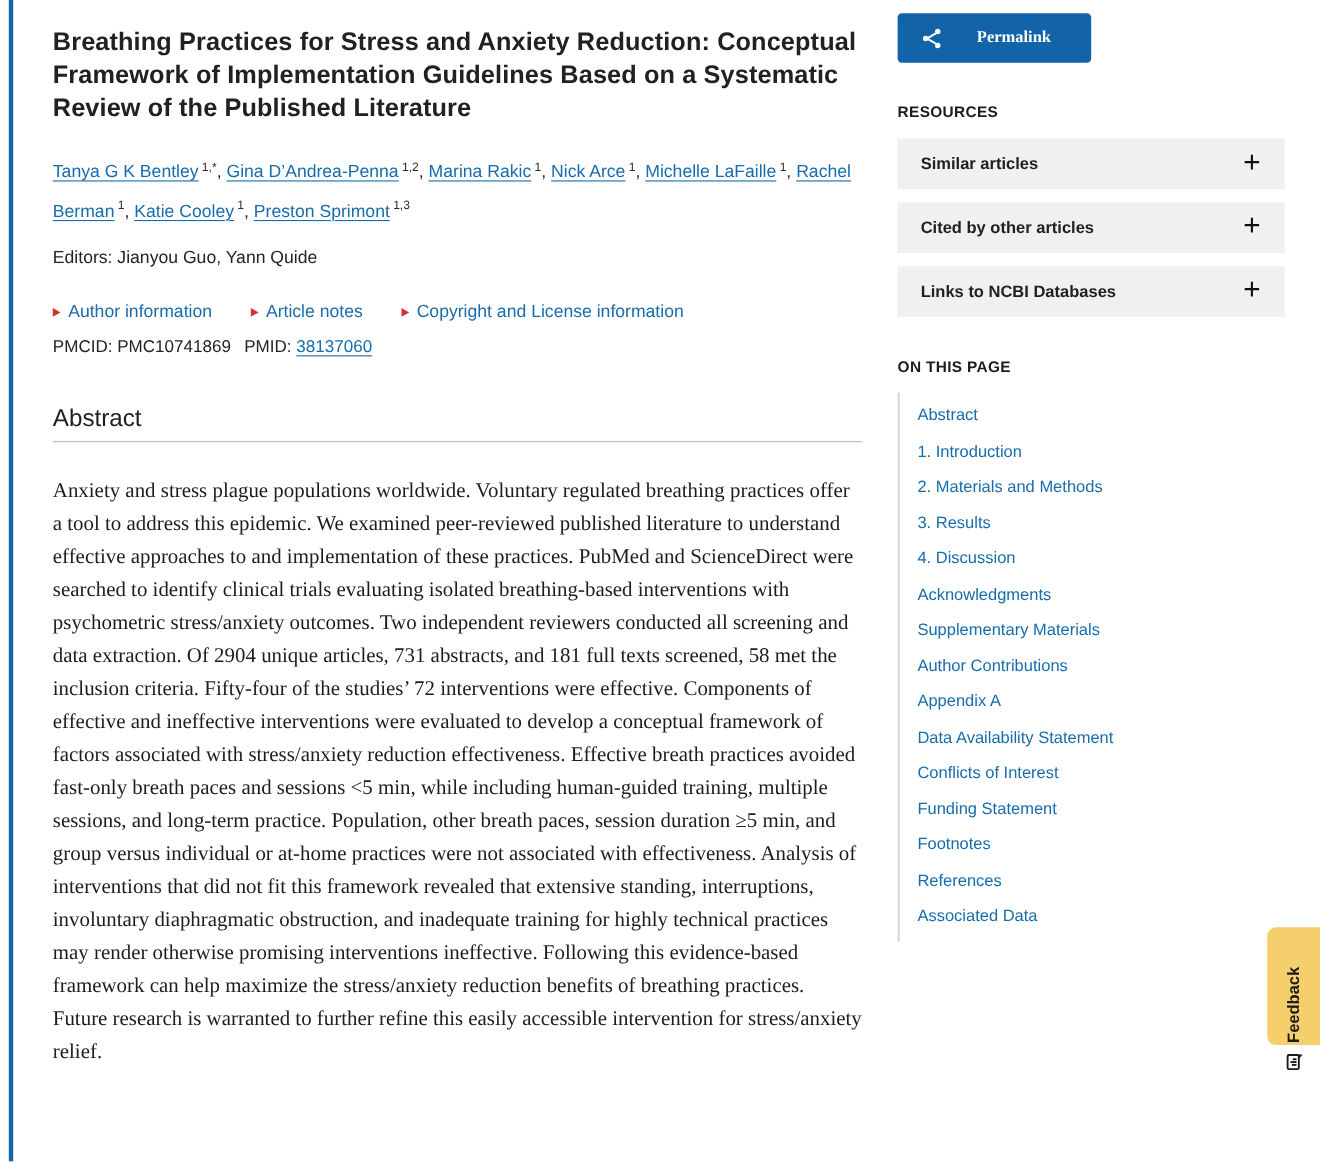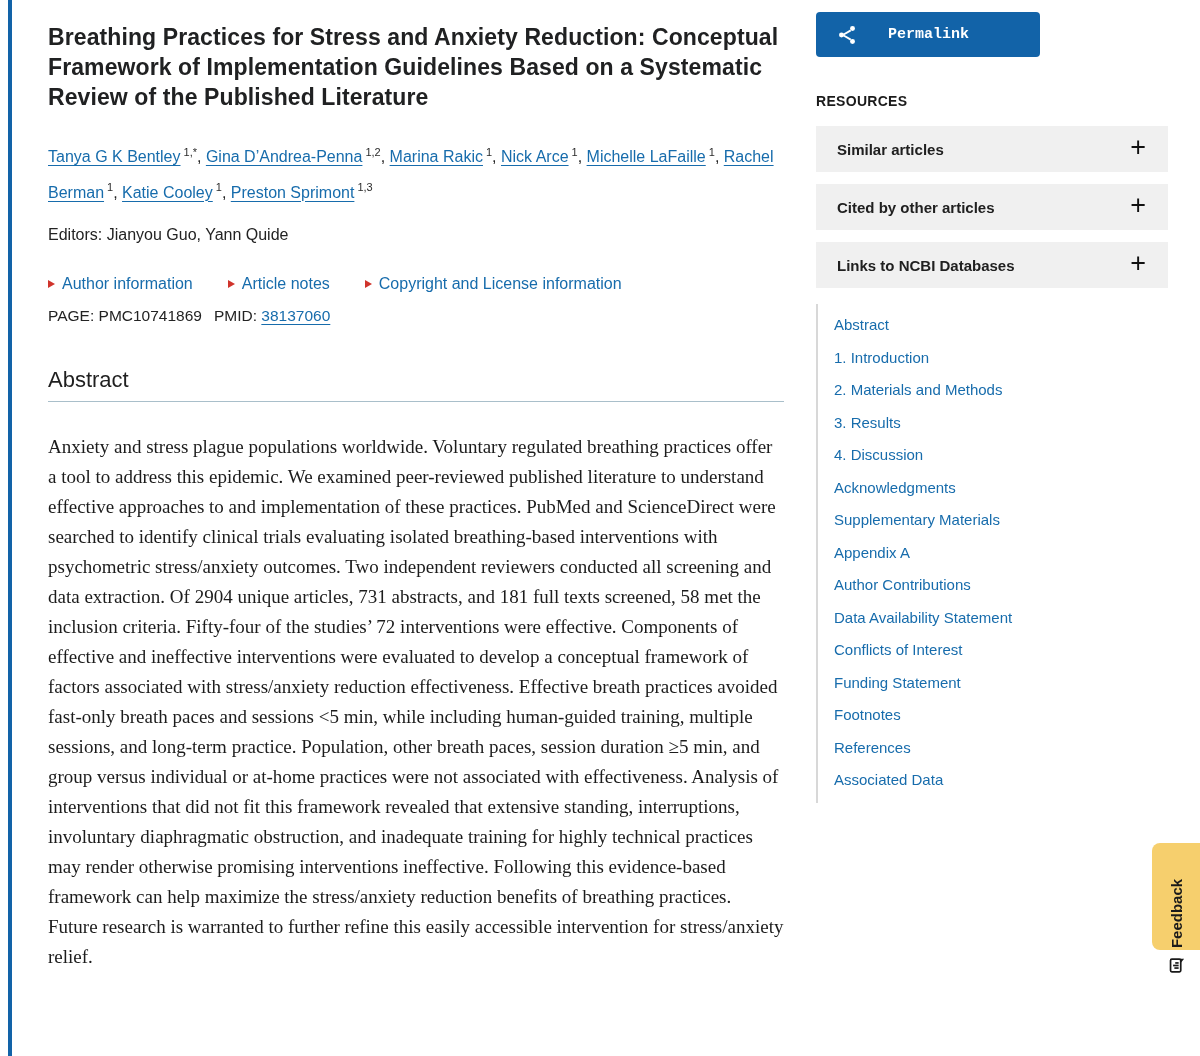--- a/index.html
+++ b/index.html
@@ -44,23 +44,23 @@
     font-size:19px; line-height:30px; color:var(--body-text);
   }
   .keywords-line {
     margin-top:33px; font-family:"Liberation Serif", serif;
     font-size:19px; line-height:30px; color:var(--body-text);
   }
   .keywords-line .kw-label { font-weight:700; margin-right:6px; }
 
   
   .permalink-btn {
-    width:224px; height:45px; background:var(--primary-blue); border:none; border-radius:4px;
+    width:176px; height:45px; background:var(--primary-blue); border:none; border-radius:4px;
     color:#fff; display:flex; align-items:center; padding-left:20px; gap:30px; cursor:pointer;
-    font-family:Liberation Mono, monospace; font-size:15px; font-weight:700;
+    font-family:Liberation Serif, serif; font-size:15px; font-weight:700;
   }
   .side-heading { font-size:14px; font-weight:700; color:#1b1b1b; letter-spacing:0.3px; }
   .resources-heading { margin-top:36px; }
   .accordion-list { margin-top:17px; display:flex; flex-direction:column; gap:12px;justify-content:space-between; }
   .accordion {
     height:46px; background:var(--accordion-bg); display:flex; align-items:center;
     justify-content:space-between; padding:0 22px 0 21px; cursor:pointer;
   }
   .accordion .acc-label { font-size:15px; font-weight:700; color:#202020; }
   .plus-icon { font-size:27px; font-weight:400; color:#111; line-height:1; margin-top:-3px; }
@@ -129,21 +129,21 @@
         </span>
 
         <span class="info-link">
           <span class="tri"></span>
           <a href="#">Copyright and License information</a>
         </span>
       </div>
 
     <div class="ids-row">
       <span>
-        <span>PAGE:</span>
+        <span>PMCID:</span>
         <span>PMC10741869</span>
       </span>
       <span class="pmid-group">
         <span>PMID:</span>
         <a href="#">38137060</a>
       </span>
     </div>
 
     <h2 class="section-heading">Abstract</h2>
 
@@ -180,41 +180,42 @@
           <span class="acc-label">Cited by other articles</span>
           <span class="plus-icon">+</span>
         </div>
 
         <div class="accordion">
           <span class="acc-label">Links to NCBI Databases</span>
           <span class="plus-icon">+</span>
         </div>
       </div>
 
+    <div class="side-heading otp-heading">ON THIS PAGE</div>
 
     <nav class="page-nav">
 
         <a href="#">Abstract</a>
 
         <a href="#">1. Introduction</a>
 
         <a href="#">2. Materials and Methods</a>
 
         <a href="#">3. Results</a>
 
         <a href="#">4. Discussion</a>
 
 
         <a href="#">Acknowledgments</a>
 
         <a href="#">Supplementary Materials</a>
 
+        <a href="#">Author Contributions</a>
+
         <a href="#">Appendix A</a>
-
-        <a href="#">Author Contributions</a>
 
         <a href="#">Data Availability Statement</a>
 
         <a href="#">Conflicts of Interest</a>
 
         <a href="#">Funding Statement</a>
 
         <a href="#">Footnotes</a>
 
         <a href="#">References</a>

